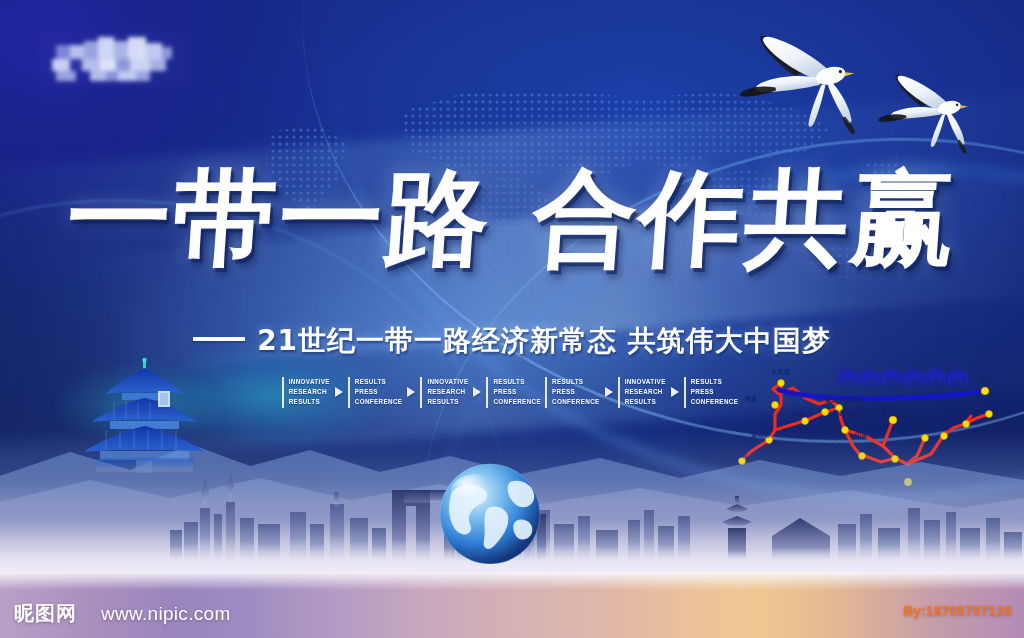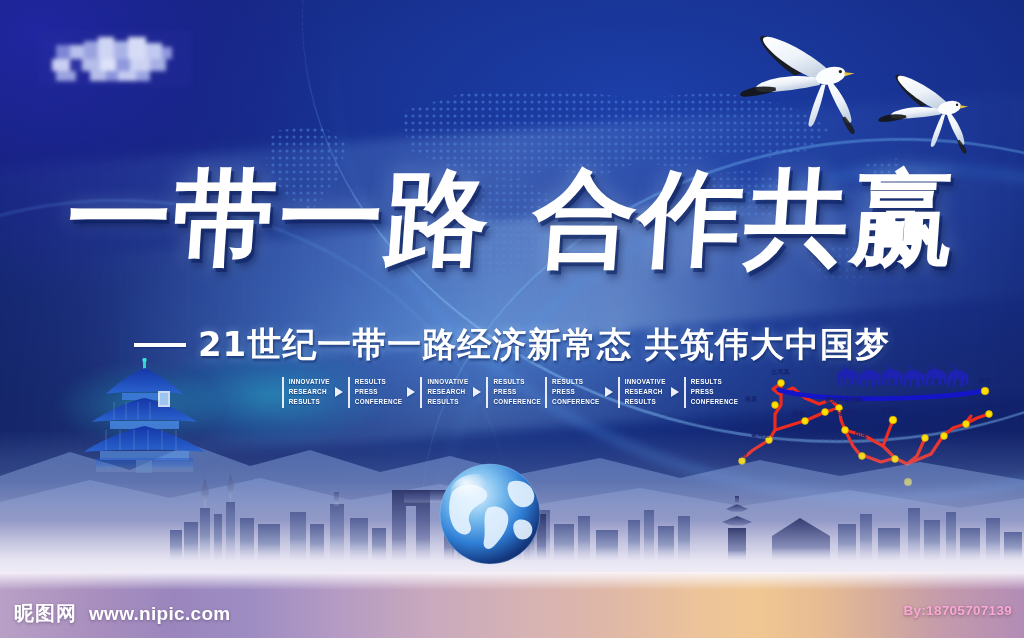--- a/index.html
+++ b/index.html
@@ -133,21 +133,21 @@
     display: inline-block;
     width: 52px; height: 4px;
     background: #ffffff;
     vertical-align: 9px;
     margin-right: 12px;
     box-shadow: 0 1px 2px rgba(0,40,110,0.6);
   }
   .subtitle-cn .txt {
     font-family: "DejaVu Sans", sans-serif;
     font-weight: bold;
-    font-size: 34px;
+    font-size: 28px;
     color: #ffffff;
     letter-spacing: 1px;
     text-shadow: 1px 2px 3px rgba(8,35,100,0.75), 0 0 10px rgba(170,215,255,0.45);
   }
 
   
   .subtitle-en {
     position: absolute; left: 0; top: 356px; width: 1024px;
     text-align: center; white-space: nowrap;
     font-size: 13.5px;
@@ -217,31 +217,31 @@
       #b59bc4 33%, #c9a9bd 42%, #d6b2b4 51%,
       #e0b8a6 60%, #ecc39a 68%, #f0c792 74%,
       #e7bc93 80%, #d6ac9c 86%, #c49bab 92%, #b38cb6 100%);
   }
   .footer-soft {
     position: absolute; left: 0; top: 572px; width: 1024px; height: 18px;
     background: linear-gradient(180deg, rgba(250,248,254,0.92) 0%, rgba(250,248,254,0) 100%);
   }
   .wm-left {
     position: absolute; left: 14px; top: 600px;
-    display: flex; align-items: baseline; gap: 12px;
+    display: flex; align-items: baseline; gap: 0;
     color: #ffffff;
     text-shadow: 0 1px 3px rgba(60,40,80,0.45);
   }
   .wm-left .cn { font-family: "DejaVu Sans", sans-serif; font-size: 20px; font-weight: bold; letter-spacing: 1px; }
-  .wm-left .url { font-size: 19px; font-weight: bold; letter-spacing: 0.3px; }
+  .wm-left .url { font-size: 19px; font-weight: normal; letter-spacing: 0.3px; margin-left: 24px; }
   .wm-right {
     position: absolute; right: 12px; top: 603px;
     display: flex; gap: 12px;
     font-size: 13.5px; font-weight: bold;
-    color: #f9a8d4;
+    color: #f97316;
     letter-spacing: 0.3px;
     text-shadow: 0 1px 3px rgba(70,45,60,0.5);
   }
 
   
   .pixlogo { position: absolute; left: 38px; top: 31px; width: 154px; height: 56px; }
 </style>
 </head>
 <body>
 

